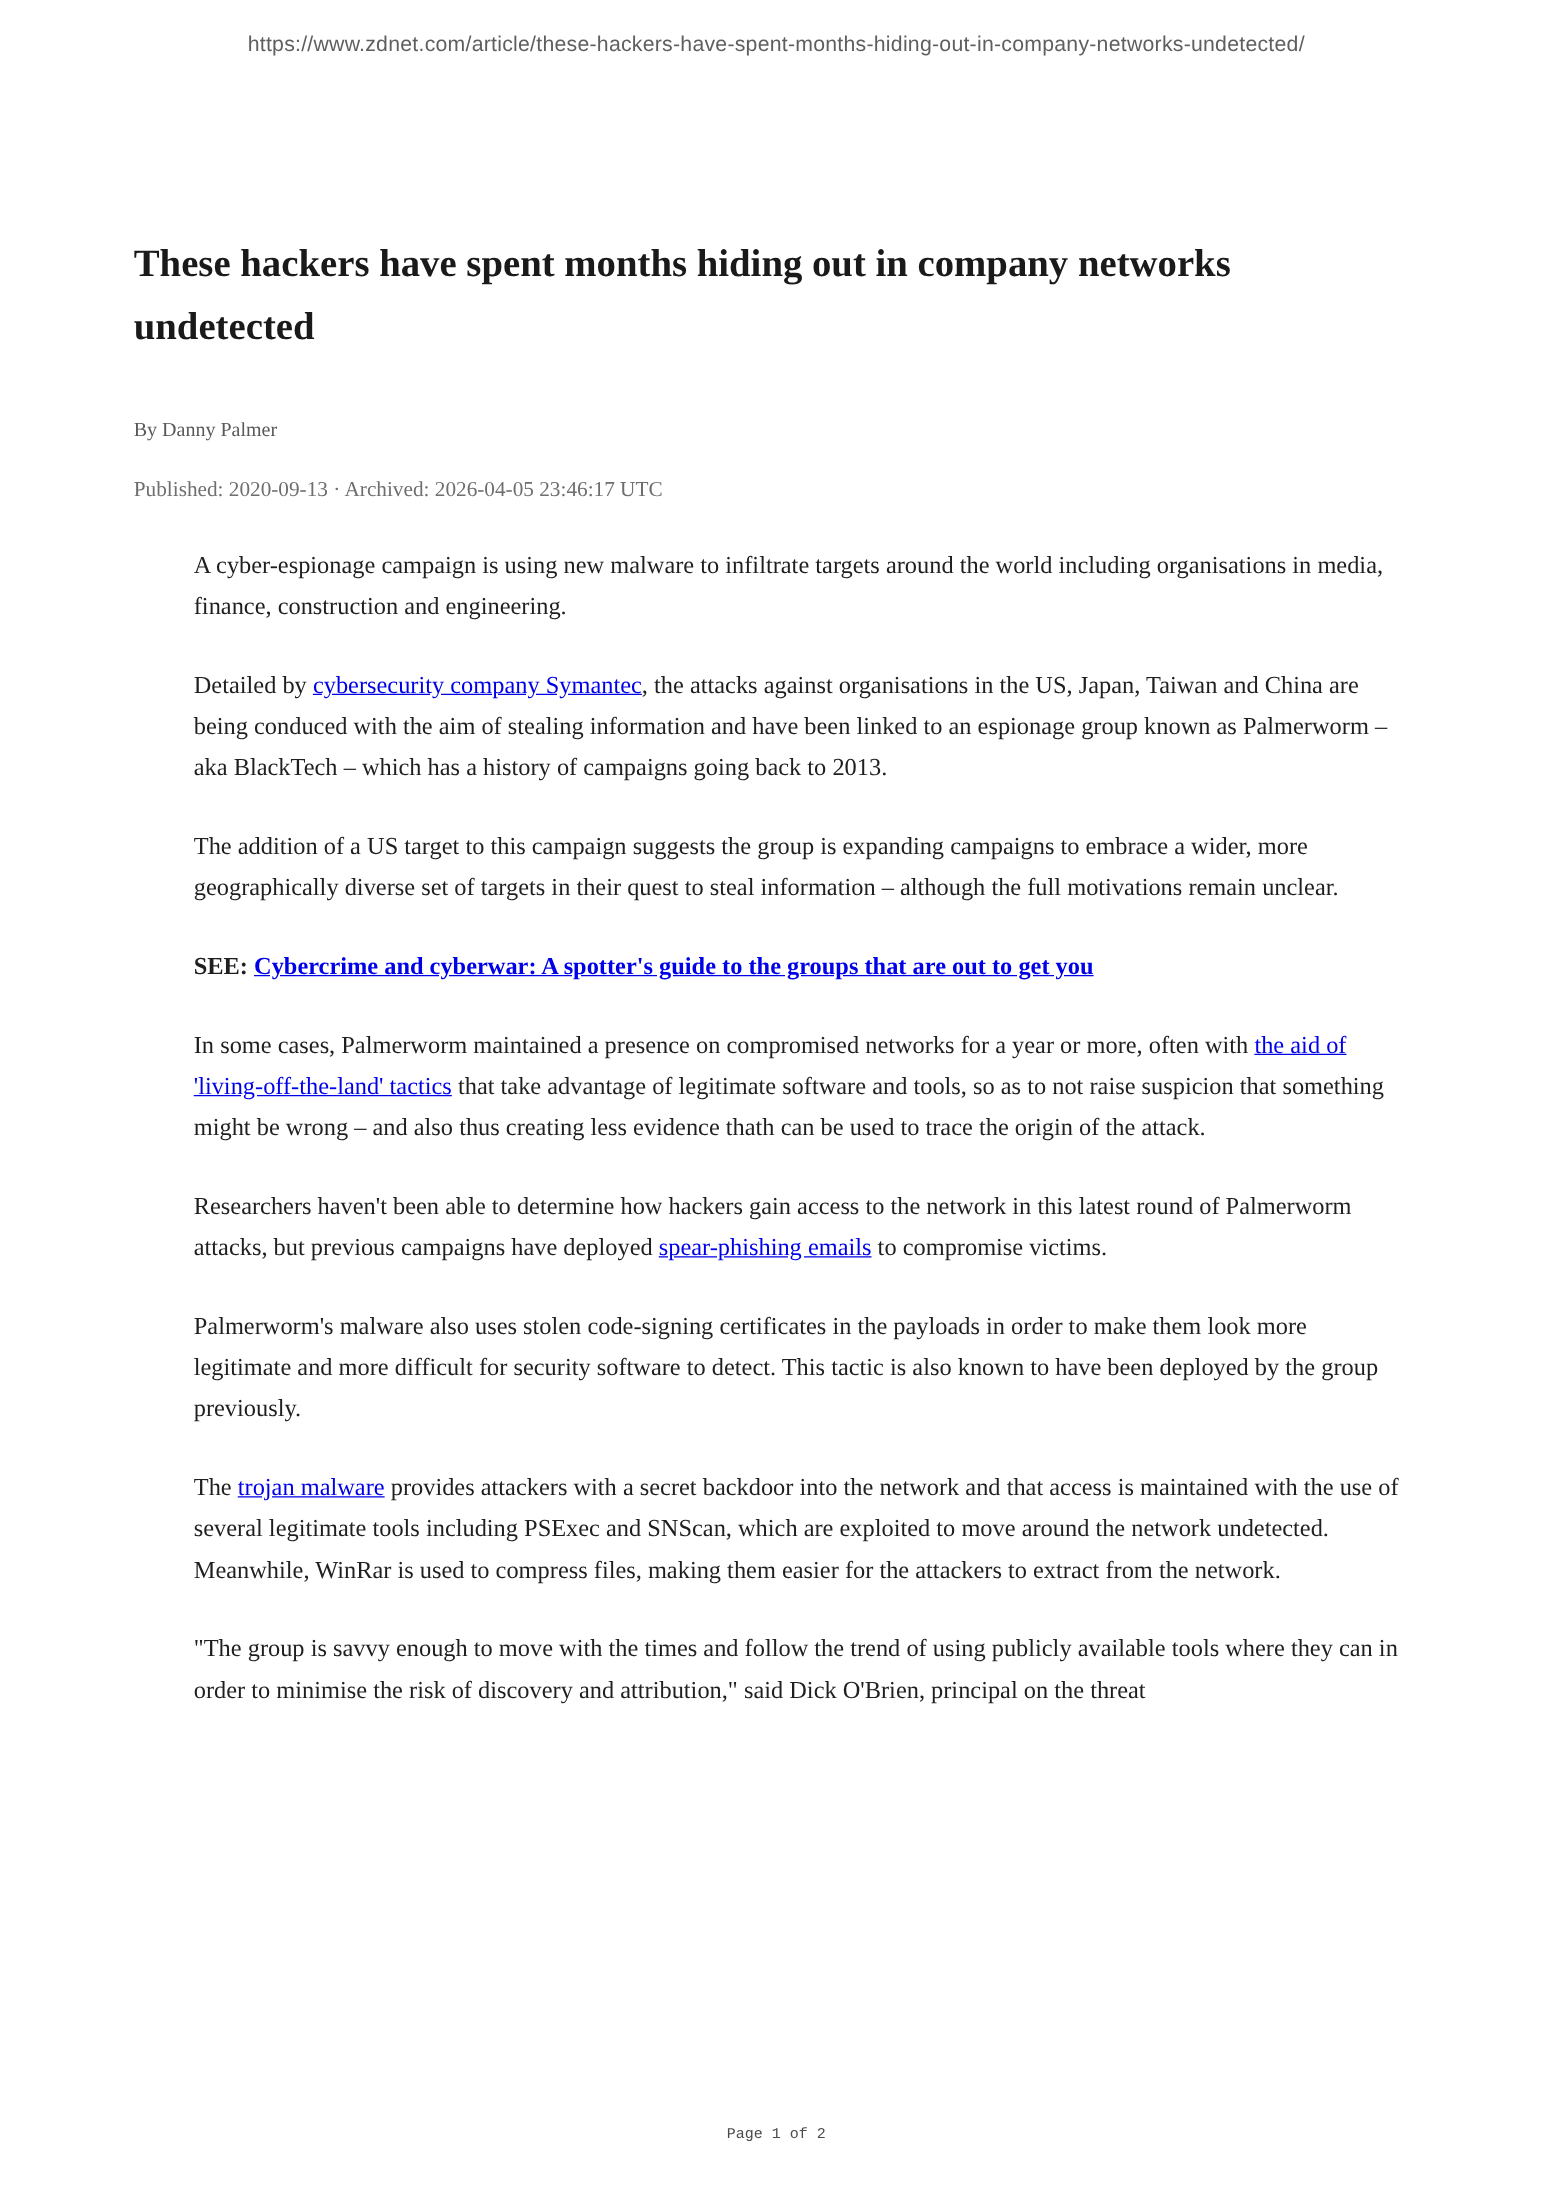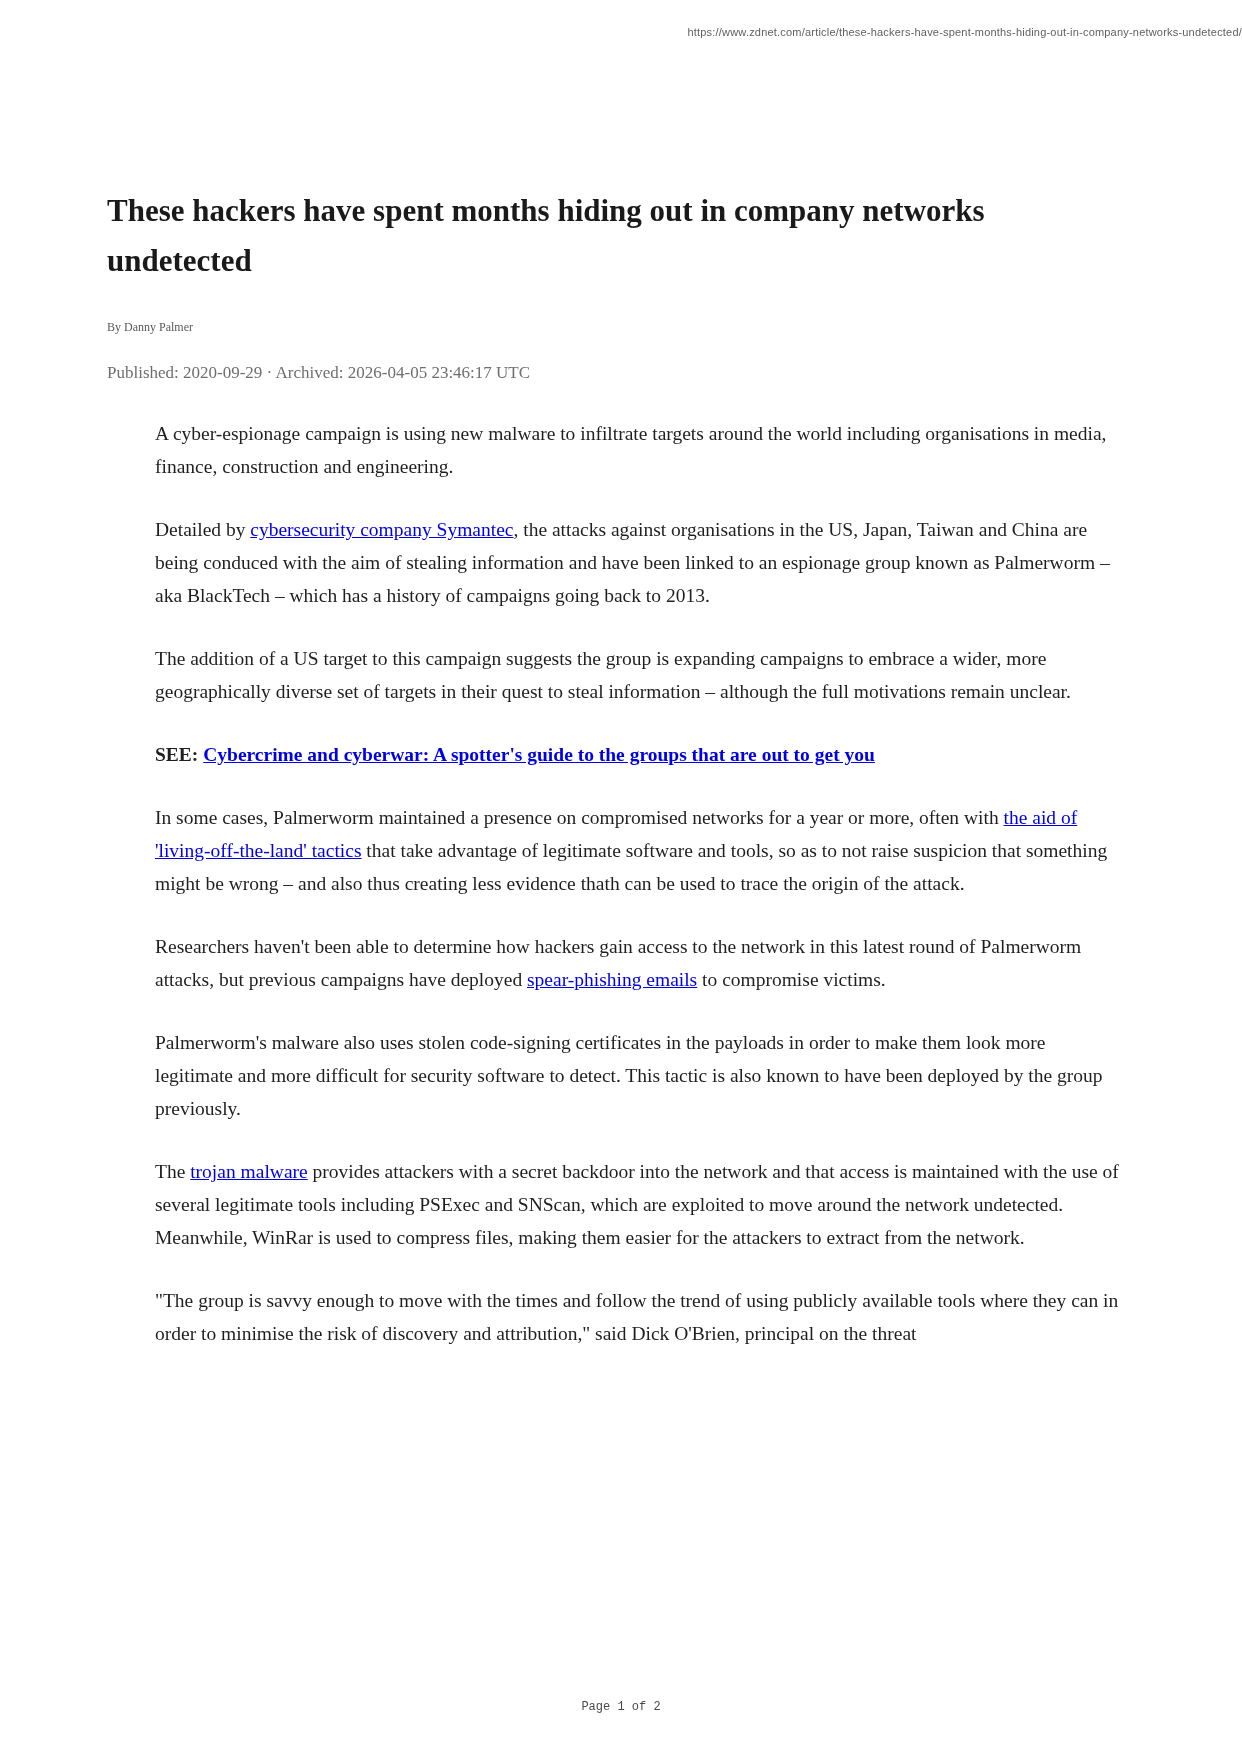--- a/index.html
+++ b/index.html
@@ -11,43 +11,43 @@
     position: relative;
     overflow: hidden;
     font-family: "Liberation Serif", serif;
     color: #222222;
   }
   .page-url {
     position: absolute;
     top: 26px;
     left: 0;
     right: 0;
-    text-align: right;
+    text-align: center;
     font-family: "Liberation Sans", sans-serif;
-    font-size: 11px;
+    font-size: 17px;
     letter-spacing: 0.2px;
     color: #5f5f5f;
   }
   main {
     position: absolute;
     left: 107px;
     top: 186px;
     width: 1016px;
   }
   h1.article-title {
     margin: 0;
     font-family: "Liberation Serif", serif;
     font-size: 31px;
     line-height: 50px;
     font-weight: bold;
     color: #1a1a1a;
   }
   .byline {
-    margin-top: 34px;
-    font-size: 12px;
+    margin-top: 50px;
+    font-size: 16px;
     color: #595959;
   }
   .meta {
     margin-top: 28px;
     font-size: 17px;
     color: #6e6e6e;
   }
   .article-body {
     margin-top: 34px;
     margin-left: 48px;
@@ -78,21 +78,21 @@
 </head>
 <body>
 
 <div class="page-url">https://www.zdnet.com/article/these-hackers-have-spent-months-hiding-out-in-company-networks-undetected/</div>
 
 <main>
   <h1 class="article-title">These hackers have spent months hiding out in company networks undetected</h1>
 
   <div class="byline">By Danny Palmer</div>
 
-  <div class="meta">Published: 2020-09-29 · Archived: 2026-04-05 23:46:17 UTC</div>
+  <div class="meta">Published: 2020-09-13 · Archived: 2026-04-05 23:46:17 UTC</div>
 
   <div class="article-body">
       <p><span>A cyber-espionage campaign is using new malware to infiltrate targets around the world including organisations in media, finance, construction and engineering.</span></p>
       <p><span>Detailed by </span><a href="#">cybersecurity company Symantec</a><span>, the attacks against organisations in the US, Japan, Taiwan and China are being conduced with the aim of stealing information and have been linked to an espionage group known as Palmerworm – aka BlackTech – which has a history of campaigns going back to 2013.</span></p>
       <p><span>The addition of a US target to this campaign suggests the group is expanding campaigns to embrace a wider, more geographically diverse set of targets in their quest to steal information – although the full motivations remain unclear.</span></p>
       <p><span class="bold">SEE</span><span class="bold">: </span><a href="#" class="bold">Cybercrime and cyberwar: A spotter's guide to the groups that are out to get you</a></p>
       <p><span>In some cases, Palmerworm maintained a presence on compromised networks for a year or more, often with </span><a href="#">the aid of 'living-off-the-land' tactics</a><span> that take advantage of legitimate software and tools, so as to not raise suspicion that something might be wrong – and also thus creating less evidence thath can be used to trace the origin of the attack.</span></p>
       <p><span>Researchers haven't been able to determine how hackers gain access to the network in this latest round of Palmerworm attacks, but previous campaigns have deployed </span><a href="#">spear-phishing emails</a><span> to compromise victims.</span></p>
       <p><span>Palmerworm's malware also uses stolen code-signing certificates in the payloads in order to make them look more legitimate and more difficult for security software to detect. This tactic is also known to have been deployed by the group previously.</span></p>
       <p><span>The </span><a href="#">trojan malware</a><span> provides attackers with a secret backdoor into the network and that access is maintained with the use of several legitimate tools including PSExec and SNScan, which are exploited to move around the network undetected. Meanwhile, WinRar is used to compress files, making them easier for the attackers to extract from the network.</span></p>

